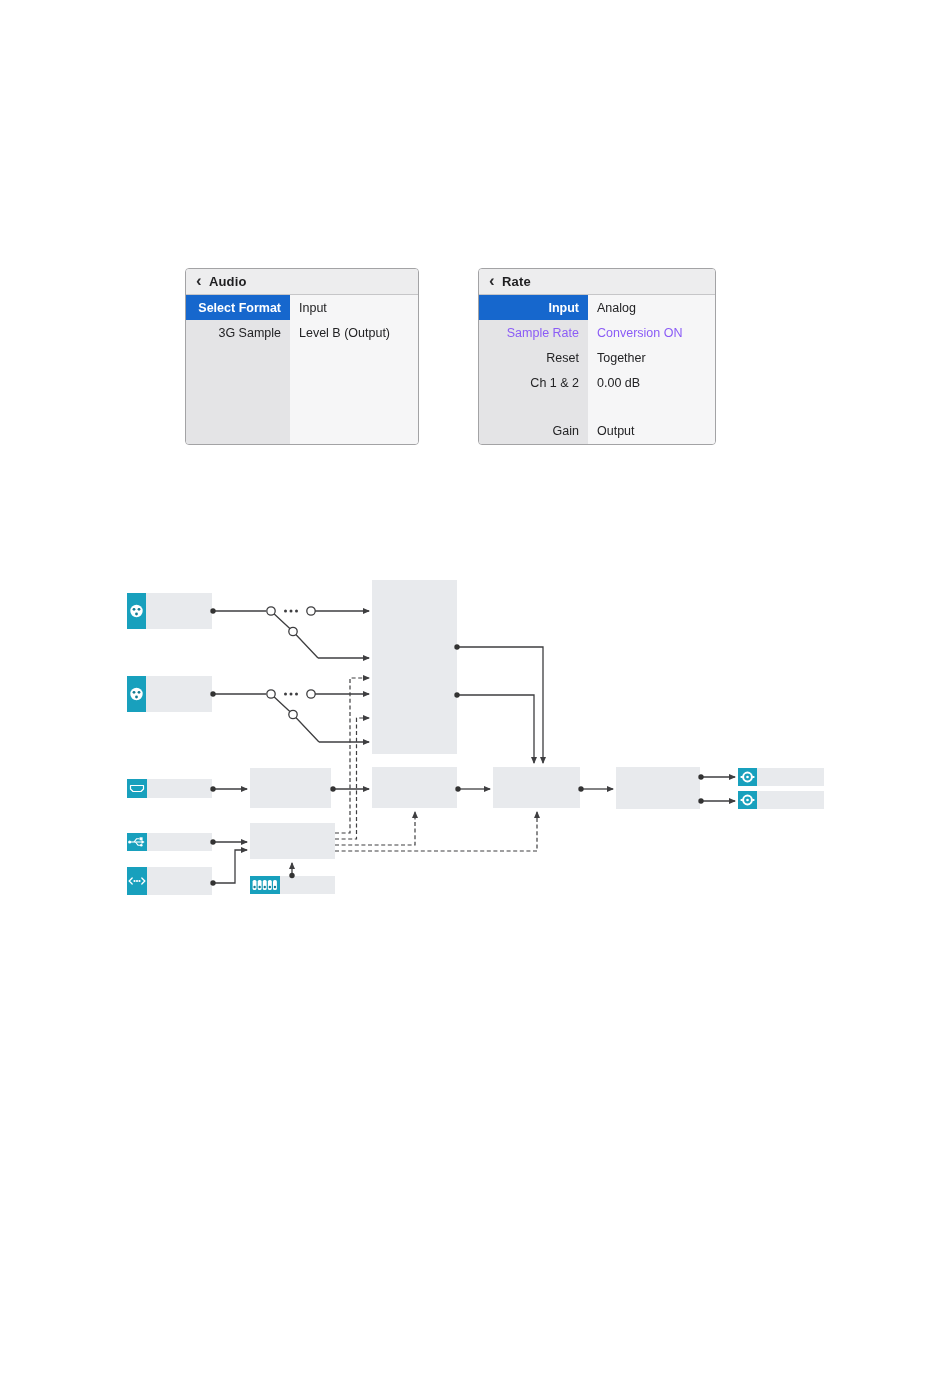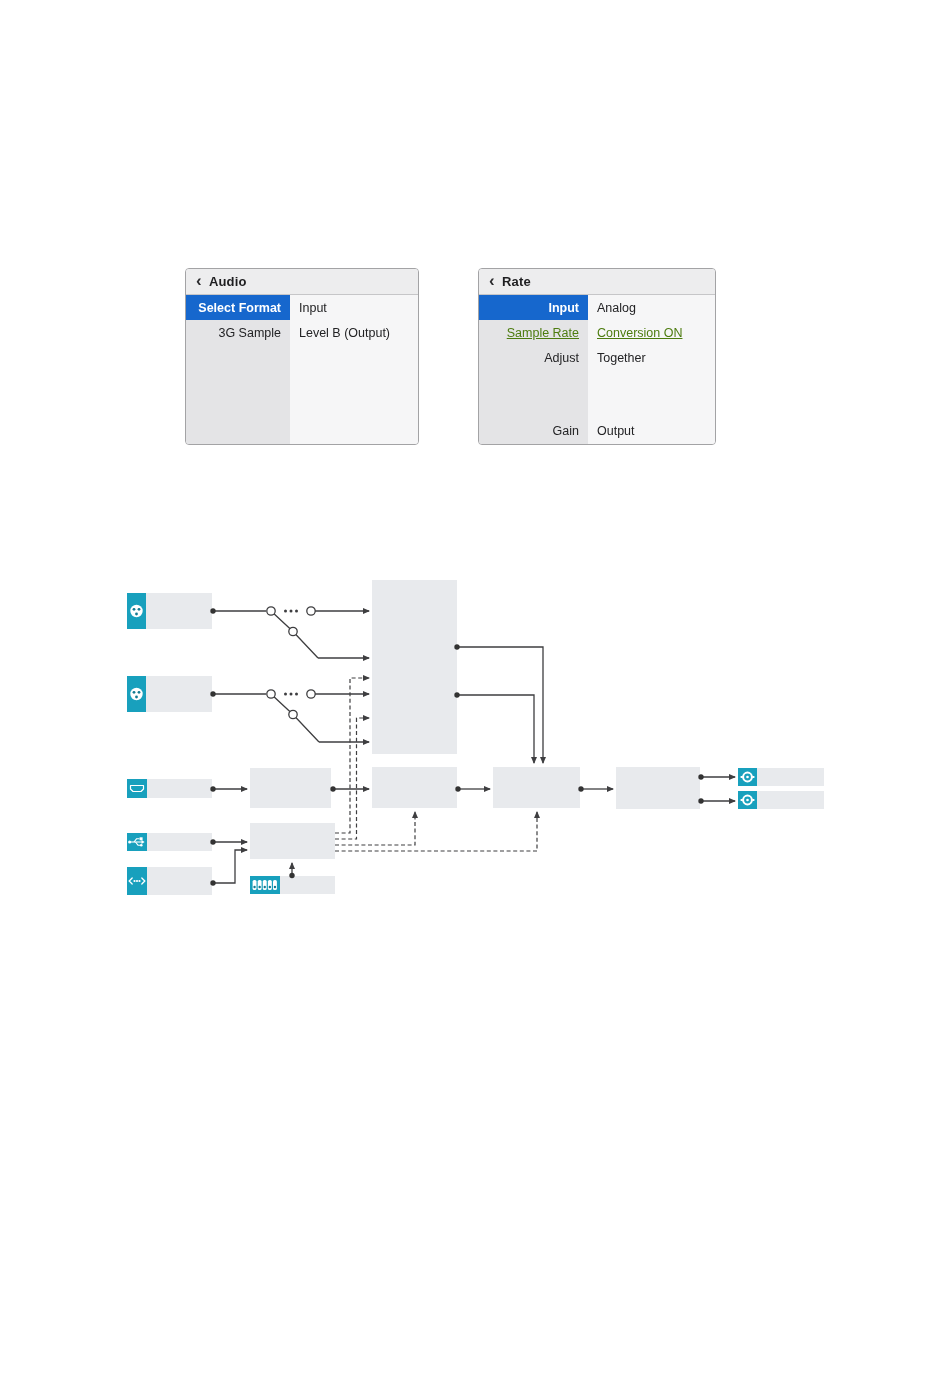--- a/index.html
+++ b/index.html
@@ -28,21 +28,21 @@
   .mrow{
     position:relative;display:flex;height:25px;align-items:center;
     font-size:12.5px;color:#232325;
   }
   .mlabel{
     width:var(--lw);height:100%;box-sizing:border-box;padding-right:9px;
     display:flex;align-items:center;justify-content:flex-end;
   }
   .mvalue{padding-left:9px;white-space:nowrap;}
   .mrow.selected .mlabel{background:#1667cd;color:#ffffff;font-weight:bold;}
-  .mrow.disabled .mlabel,.mrow.disabled .mvalue{color:#4d7c0f;text-decoration:underline;}
+  .mrow.disabled .mlabel,.mrow.disabled .mvalue{color:#8b5cf6;}
   .footer-row{position:absolute;bottom:1px;left:0;right:14px;}
   
   #diagram{position:absolute;left:0;top:0;}
 </style>
 </head>
 <body>
 
 <div class="panel" style="left:185px;top:268px;width:234px;height:177px;--lw:104px">
   <div class="p-header">
     <span class="chev">‹</span>
@@ -72,22 +72,26 @@
     <div class="col-bg value-bg"></div>
     <div class="mrow selected">
       <div class="mlabel">Input</div>
       <div class="mvalue">Analog</div>
     </div>
     <div class="mrow disabled">
       <div class="mlabel">Sample Rate</div>
       <div class="mvalue">Conversion ON</div>
     </div>
     <div class="mrow">
-      <div class="mlabel">Adjust</div>
+      <div class="mlabel">Reset</div>
       <div class="mvalue">Together</div>
+    </div>
+    <div class="mrow">
+      <div class="mlabel">Ch 1 &amp; 2</div>
+      <div class="mvalue">0.00 dB</div>
     </div>
     <div class="mrow footer-row">
       <div class="mlabel">Gain</div>
       <div class="mvalue">Output</div>
     </div>
   </div>
 </div>
 
 <svg id="diagram" width="950" height="950" viewBox="0 0 950 950">
   <defs>

